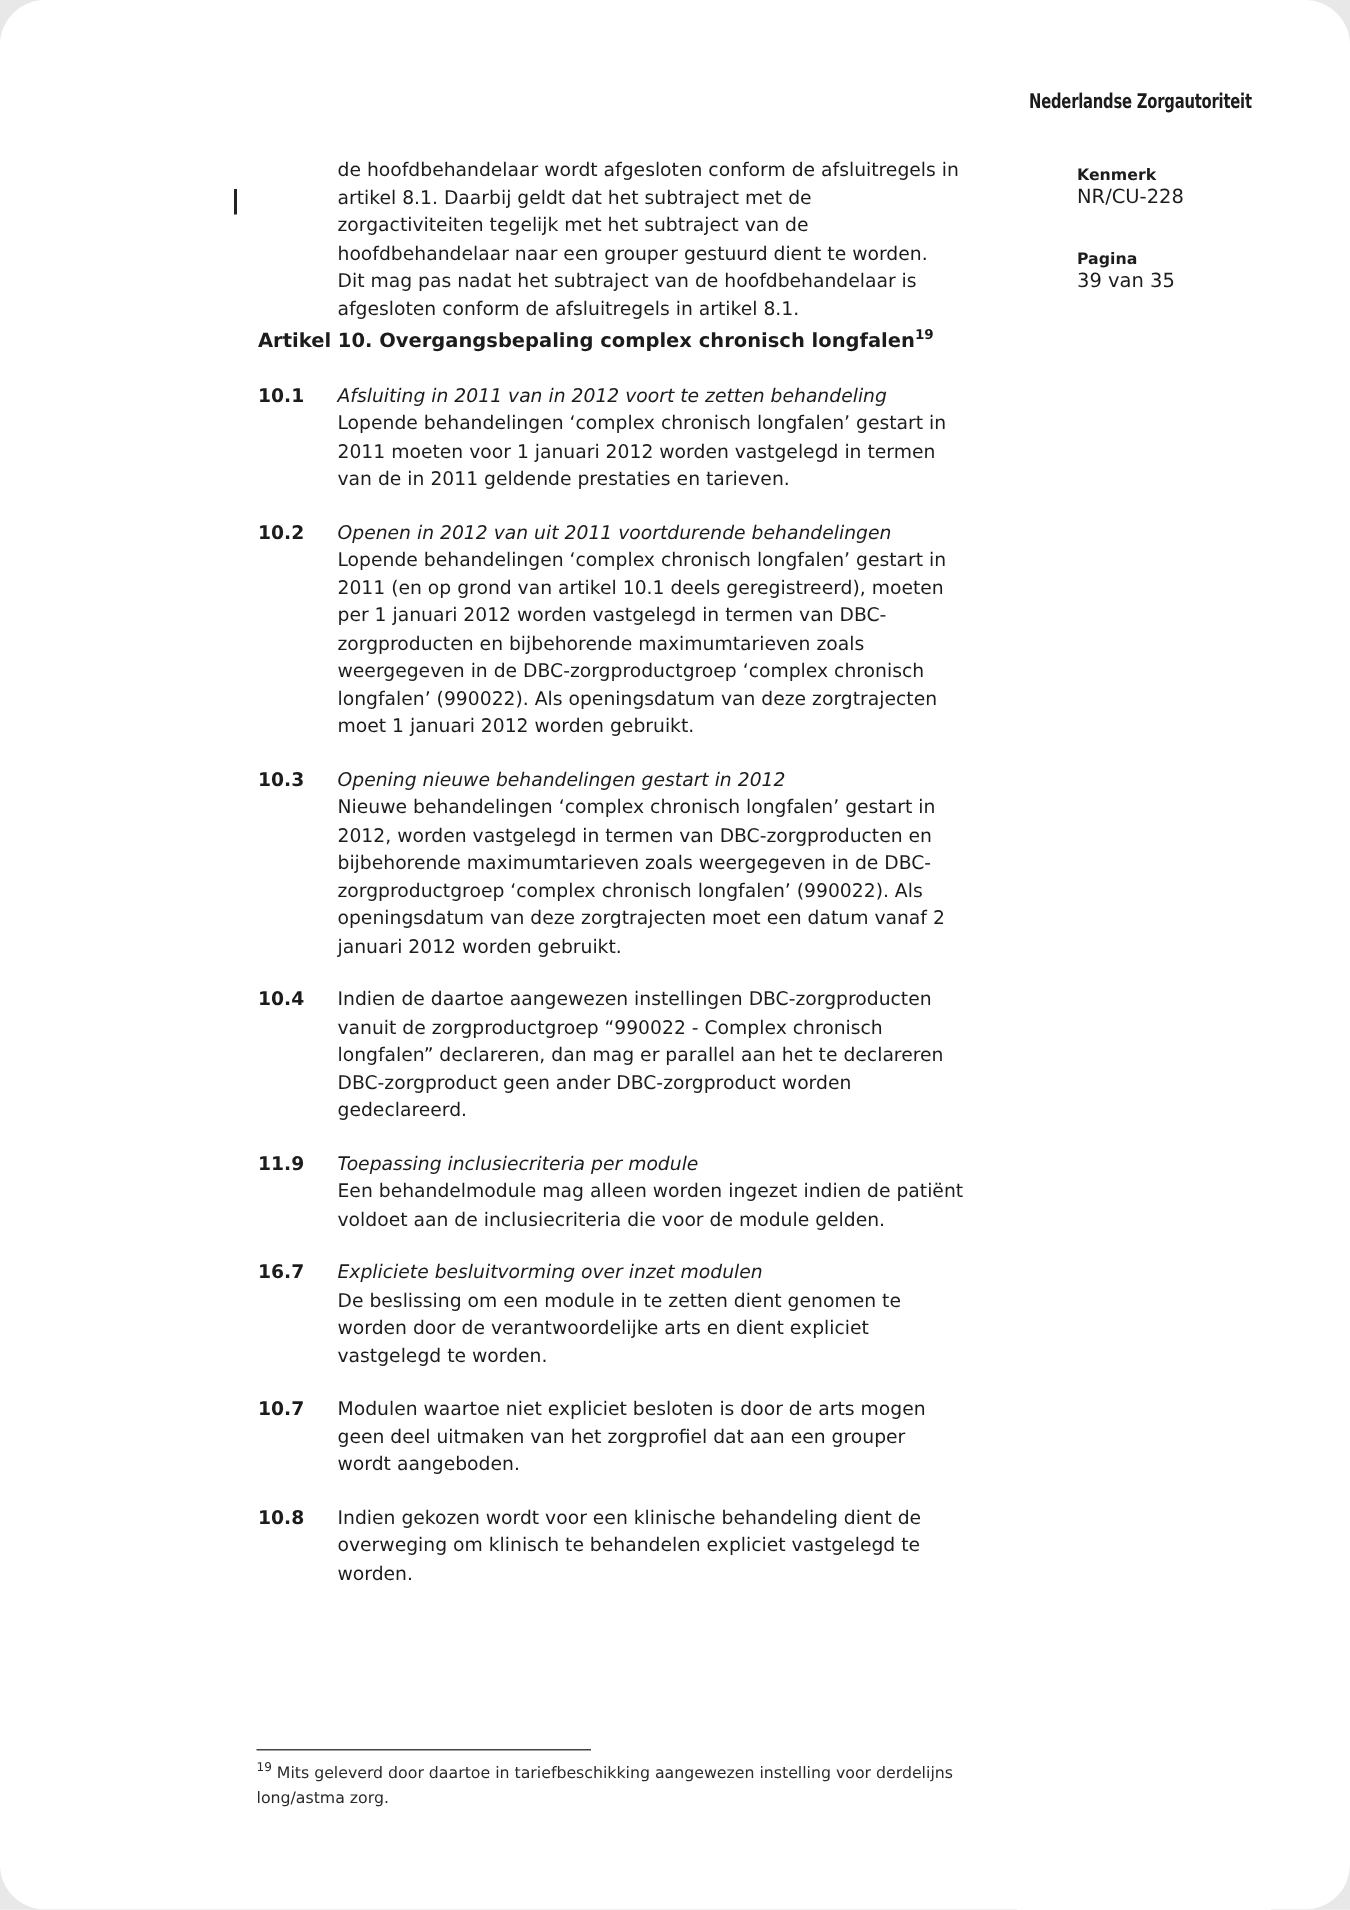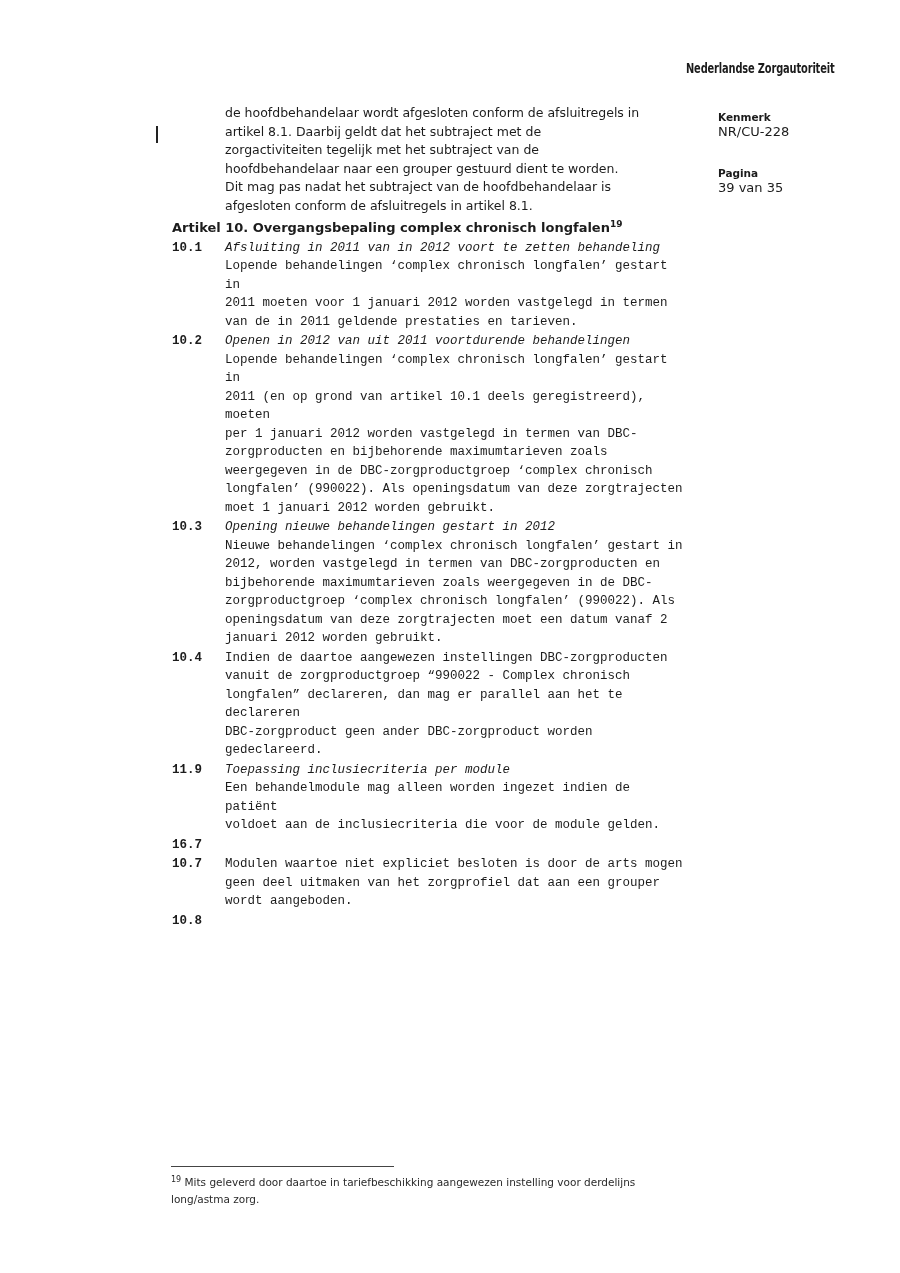--- a/index.html
+++ b/index.html
@@ -1,34 +1,34 @@
 <!DOCTYPE html>
 <html><head>
 <meta charset="utf-8">
 <style>
   html,body{margin:0;padding:0;background:#e8e8e8;}
   .page{
     position:relative;width:900px;height:1273px;margin:0 auto;background:#ffffff;
-    font-family:"DejaVu Sans","Liberation Sans",sans-serif;color:#1c1c1c;overflow:hidden;
+    font-family:"DejaVu Sans","Liberation Sans",sans-serif;color:#1c1c1c;overflow:hidden;border-radius:30px;
   }
   .brand{
     position:absolute;left:686px;top:60px;font-size:13.5px;font-weight:bold;
     white-space:nowrap;letter-spacing:-0.2px;
     transform:scaleX(0.73);transform-origin:left top;
   }
   .sidebar{position:absolute;left:718px;top:111px;width:150px;}
   .meta-label{font-size:10.5px;font-weight:bold;line-height:13px;}
   .meta-value{font-size:13px;line-height:15px;}
   .meta-block.pagina{margin-top:28px;}
   .change-bar{position:absolute;left:156px;top:126px;width:2px;height:17px;background:#222;}
   .content{position:absolute;left:172px;top:99px;width:512px;font-size:12.5px;line-height:18.5px;}
   .intro{margin:5px 0 0 53px;width:459px;white-space:pre-line;}
   .article-heading{font-size:13px;font-weight:bold;margin:4px 0 0 0;line-height:18.5px;}
   .article-heading sup{font-size:9px;line-height:0;}
-  .item{display:flex;margin-top:1px;font-family:Liberation Mono, monospace;}
+  .item{display:flex;margin-top:17px;}
   .num{width:53px;font-weight:bold;flex-shrink:0;}
   .item-body{width:459px;}
   .item-heading{font-style:italic;display:block;}
   .item-text{display:block;white-space:pre-line;}
   .footnote{position:absolute;left:171px;top:1166px;width:560px;font-size:10.5px;line-height:16.5px;color:#2a2a2a;}
   .footnote-rule{width:223px;height:0;border-top:1.5px solid #444;margin-bottom:7px;}
   .footnote-text{margin:0;}
   .footnote-text sup{font-size:8px;line-height:0;}
   .footnote-body{white-space:pre-line;}
 </style>
@@ -115,33 +115,44 @@
       <span class="num">11.9</span>
       <div class="item-body">
         <span class="item-heading">Toepassing inclusiecriteria per module</span>
         <span class="item-text">Een behandelmodule mag alleen worden ingezet indien de patiënt
 voldoet aan de inclusiecriteria die voor de module gelden.</span>
       </div>
     </div>
 
     <div class="item">
       <span class="num">16.7</span>
+      <div class="item-body">
+        <span class="item-heading">Expliciete besluitvorming over inzet modulen</span>
+        <span class="item-text">De beslissing om een module in te zetten dient genomen te
+worden door de verantwoordelijke arts en dient expliciet
+vastgelegd te worden.</span>
+      </div>
     </div>
 
     <div class="item">
       <span class="num">10.7</span>
       <div class="item-body">
         <span class="item-text">Modulen waartoe niet expliciet besloten is door de arts mogen
 geen deel uitmaken van het zorgprofiel dat aan een grouper
 wordt aangeboden.</span>
       </div>
     </div>
 
     <div class="item">
       <span class="num">10.8</span>
+      <div class="item-body">
+        <span class="item-text">Indien gekozen wordt voor een klinische behandeling dient de
+overweging om klinisch te behandelen expliciet vastgelegd te
+worden.</span>
+      </div>
     </div>
 
   </div>
 
   <div class="footnote">
     <div class="footnote-rule"></div>
     <p class="footnote-text"><sup>19</sup> <span class="footnote-body">Mits geleverd door daartoe in tariefbeschikking aangewezen instelling voor derdelijns
 long/astma zorg.</span></p>
   </div>
 

